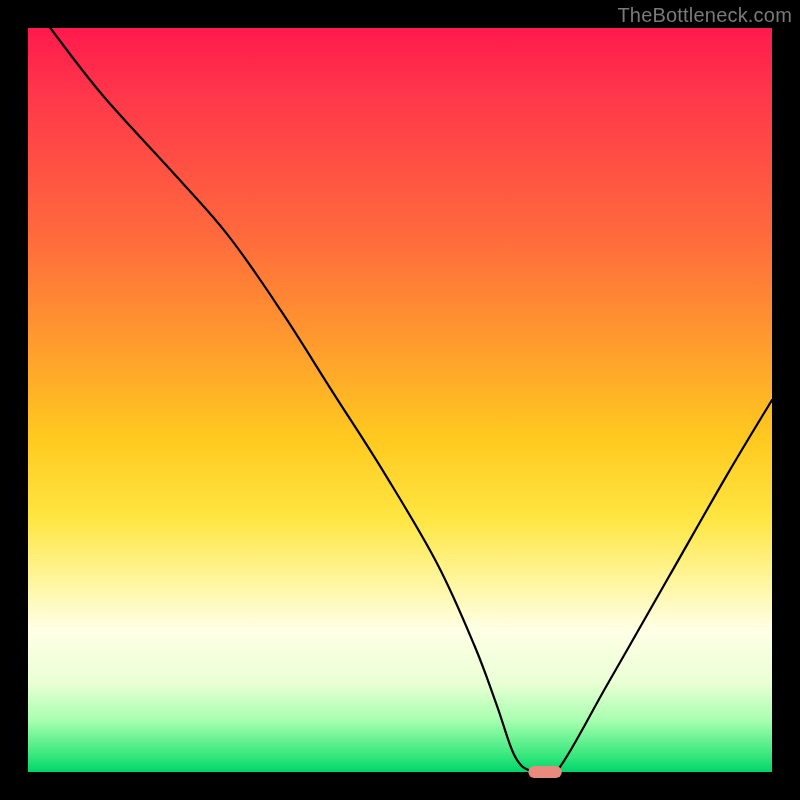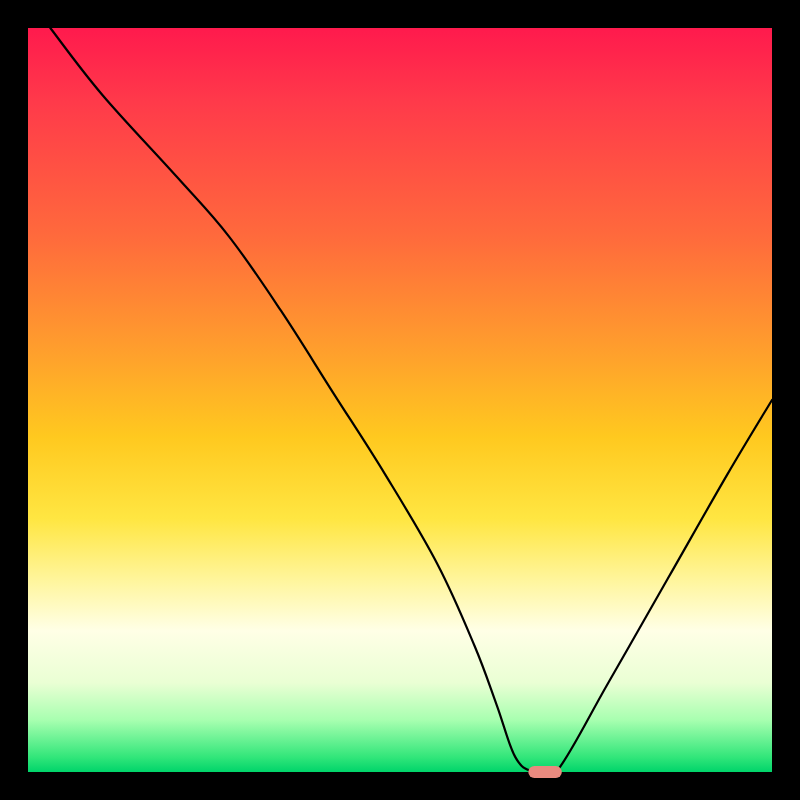--- a/index.html
+++ b/index.html
@@ -80,14 +80,15 @@
 
   <div class="plot-area">
     <div class="gradient-bg"></div>
 
     <svg class="curve-layer" viewBox="0 0 744 744" preserveAspectRatio="none">
       <path id="curve-path" class="curve-path" d="M 22.32 0 C 31.6944 12.052799999999985, 51.6336 40.17599999999993, 74.4 66.95999999999992 C 97.16640000000001 93.74399999999991, 126.0336 123.35519999999994, 148.8 148.79999999999995 C 171.56640000000002 174.24479999999997, 182.13120000000004 184.21440000000004, 200.88000000000002 208.32000000000005 C 219.6288 232.42560000000006, 234.21120000000002 254.59680000000003, 252.96 282.72 C 271.7088 310.8432, 286.29119999999995 335.0976, 305.03999999999996 364.56 C 323.7888 394.0224, 338.3712 415.59839999999997, 357.12 446.4 C 375.8688 477.2016, 393.12960000000004 504.87839999999994, 409.20000000000005 535.68 C 425.27040000000005 566.4816, 435.6864 592.0752, 446.4 617.52 C 457.11359999999996 642.9648, 461.3544 656.952, 468.72 677.04 C 476.08560000000006 697.1279999999999, 480.624 717.0672, 487.32 729.12 C 494.01599999999996 741.1728, 498.5544 741.3216, 505.92 744 C 513.2856 746.6784, 514.848 760.0704, 528.24 744 C 541.6320000000001 727.9296, 560.2320000000001 689.5392, 580.32 654.72 C 600.408 619.9008, 618.4128000000001 588.0576, 639.84 550.56 C 661.2672 513.0623999999999, 680.6112 478.5408, 699.36 446.4 C 718.1088 414.25919999999996, 735.9648 385.392, 744 372"></path>
       <rect id="marker-rect" class="marker" rx="5.952" ry="5.952" x="500.3399999999999" y="738.048" width="33.48" height="11.904"></rect>
     </svg>
   </div>
 
+  <div class="watermark">TheBottleneck.com</div>
 
 </div>
 
 </body></html>

